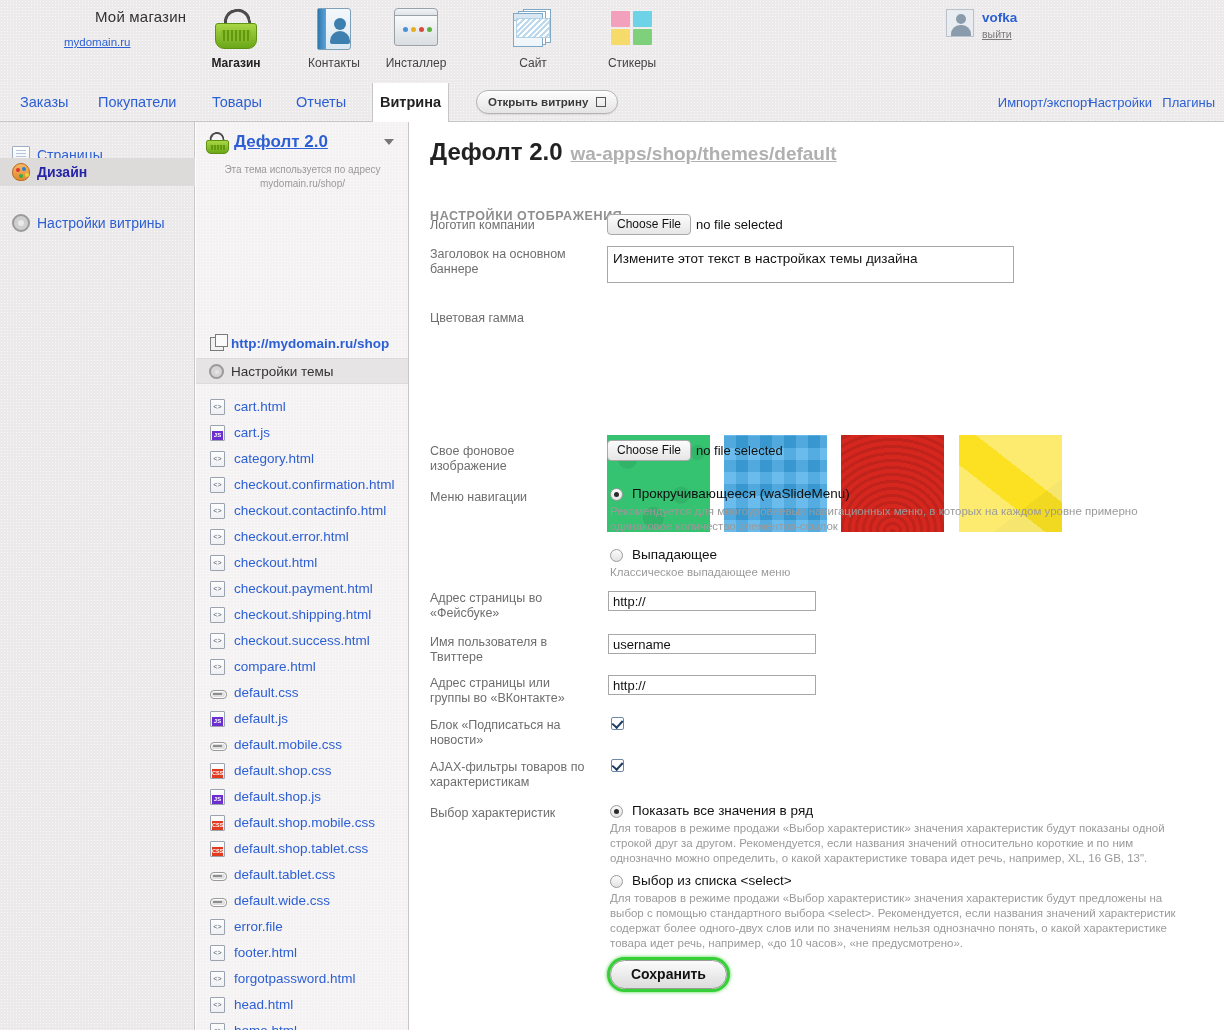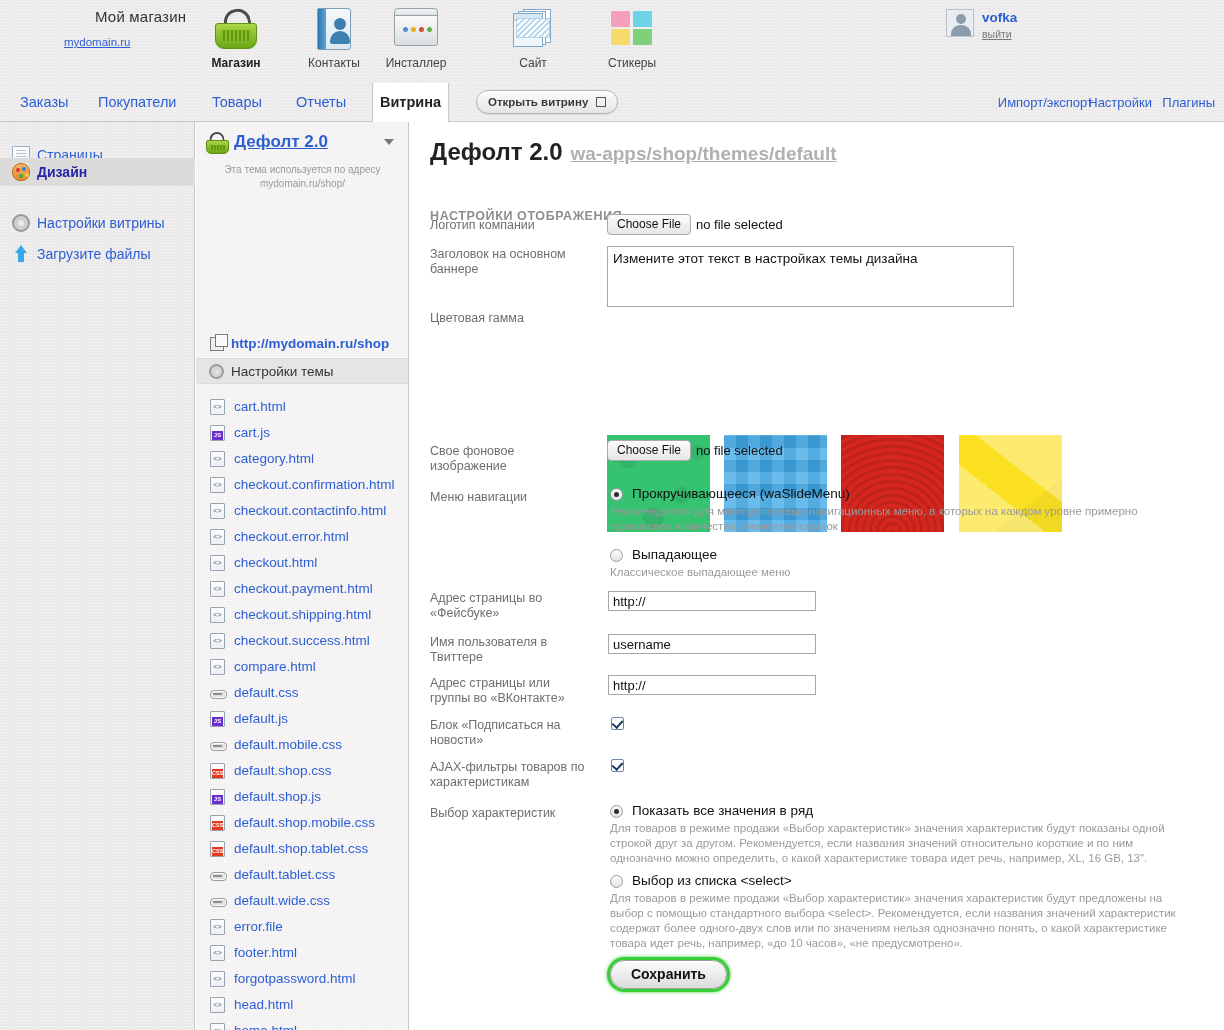--- a/index.html
+++ b/index.html
@@ -361,24 +361,20 @@
     <span>Страницы</span>
   </div>
   <div class="lnav sel" style="top:36px">
     <span class="ic ic-palette"></span>
     <span>Дизайн</span>
   </div>
   <div class="lnav" style="top:87px">
     <span class="ic ic-gear"></span>
     <span>Настройки витрины</span>
   </div>
-  <div class="lnav" style="top:118px">
-    <span class="ic ic-up"></span>
-    <span>Загрузите файлы</span>
-  </div>
 </div>
 
 <div id="themepanel">
   <span id="themebasket">
       <span class="h"></span>
       <span class="b"></span>
     </span>
   <a id="themetitle">Дефолт 2.0</a>
   <span id="themecaret"></span>
   <div id="themeuse">Эта тема используется по адресу mydomain.ru/shop/</div>
@@ -422,21 +418,21 @@
     <span>Дефолт 2.0</span><span id="ppath">wa-apps/shop/themes/default</span>
   </div>
   <div id="sectitle">НАСТРОЙКИ ОТОБРАЖЕНИЯ</div>
 
   <div class="flabel" style="top:96px">Логотип компании</div>
   <div style="position:absolute;left:197px;top:92px">
     <span class="filebtn">Choose File</span><span class="fileno">no file selected</span>
   </div>
 
   <div class="flabel" style="top:125px">Заголовок на основном баннере</div>
-  <textarea class="ta" id="bannerta" style="left: 197px; top: 124px; width: 407px; height: 61px;">Измените этот текст в настройках темы дизайна</textarea>
+  <textarea class="ta" id="bannerta" style="left: 197px; top: 124px; width: 407px; height: 37px;">Измените этот текст в настройках темы дизайна</textarea>
 
   <div class="flabel" style="top:189px">Цветовая гамма</div>
   <div class="swatch sel" style="left:197px">
     <div style="position:absolute;inset:0;background:#35c271;background-image:
       radial-gradient(circle at 20% 25%, rgba(0,0,0,.07) 0 9px, transparent 10px),
       radial-gradient(circle at 72% 62%, rgba(0,0,0,.07) 0 8px, transparent 9px),
       radial-gradient(circle at 45% 85%, rgba(0,0,0,.07) 0 10px, transparent 11px),
       radial-gradient(circle at 88% 18%, rgba(0,0,0,.06) 0 7px, transparent 8px);"></div>
   </div>
   <div class="swatch" style="left:314px">

